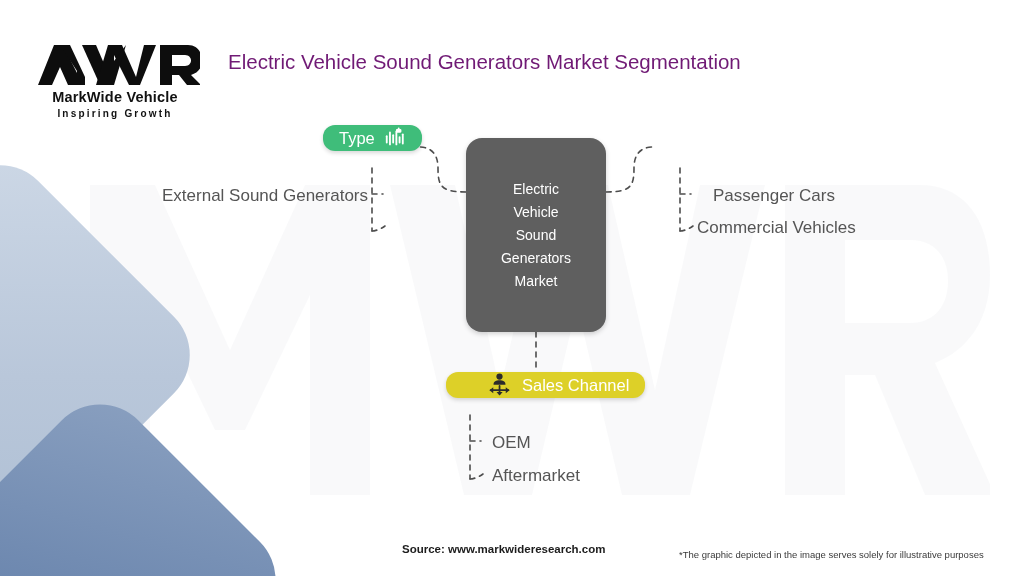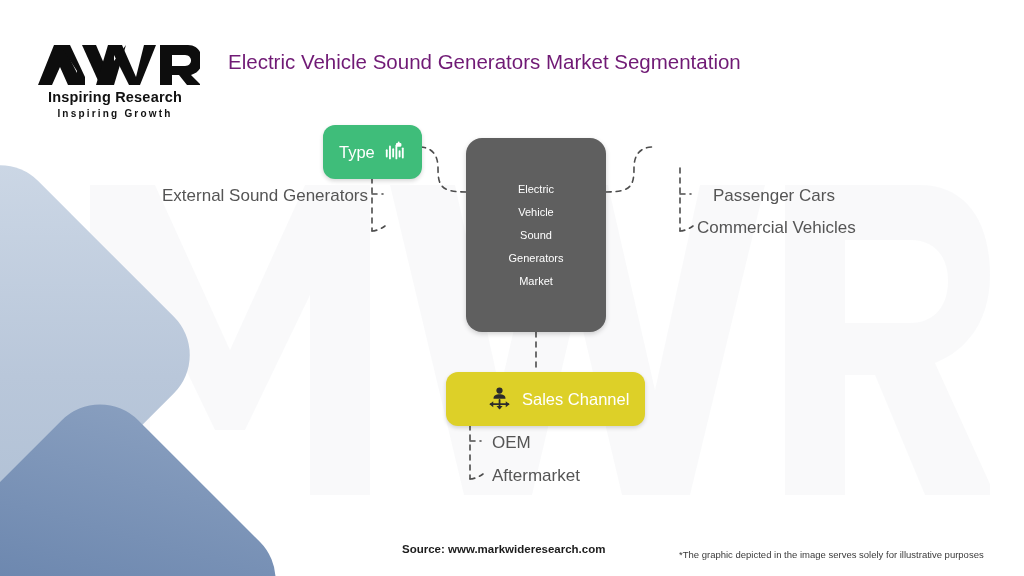--- a/index.html
+++ b/index.html
@@ -54,26 +54,26 @@
   .conn{position:absolute;left:0;top:0;width:1024px;height:576px;}
 
   
   .center-node{
     position:absolute;left:466px;top:138px;width:140px;height:194px;
     background:#5f5f5f;border-radius:16px;
     display:flex;align-items:center;justify-content:center;
     box-shadow:0 2px 5px rgba(0,0,0,.18);
   }
   .center-node .txt{
-    color:#fff;font-size:11px;line-height:23px;text-align:center;font-weight:400;
+    color:#fff;font-size:14px;line-height:23px;text-align:center;font-weight:400;
   }
 
   
   .badge{
-    position:absolute;height:54px;border-radius:12px;
+    position:absolute;height:26px;border-radius:12px;
     display:flex;align-items:center;gap:9px;
     padding:0 16px;box-sizing:border-box;
     box-shadow:0 2px 4px rgba(0,0,0,.16);
   }
   .badge .blabel{color:#fff;font-size:16.5px;white-space:nowrap;}
   .badge svg{display:block;flex:none;}
 
   .badge-type{left:323px;top:125px;background:#3fbd7a;}
   .badge-vehicle{left:653px;top:125px;background:#c279e0;}
   .badge-sales{left:446px;top:372px;background:#ddd028;padding-left:40px;}
@@ -117,21 +117,21 @@
       <g fill="#0d0d0d">
         <path d="M8 52 L24 12 L33 12 L47 40 L47 52 L38 52 L30 34 L22 52 Z"></path>
         <path d="M30 12 L40 12 L55 44 L55 52 L47 52 L47 38 Z"></path>
         <path d="M52 12 L66 12 L78 40 L78 52 L70 52 Z"></path>
         <path d="M66 52 L78 12 L84 12 L84 52 Z"></path>
         <path d="M84 12 L92 12 L106 44 L114 12 L126 12 L110 52 L99 52 L84 22 Z"></path>
         <path d="M96 12 L84 52 L84 28 Z"></path>
         <path d="M130 12 L158 12 C168 12 172 20 172 28 C172 35 168 40 161 42 L171 52 L157 52 L149 42 L142 42 L142 52 L130 52 Z M142 22 L142 33 L155 33 C159 33 161 30 161 27.5 C161 25 159 22 155 22 Z"></path>
       </g>
     </svg>
-    <div class="logo-name">Inspiring Research</div>
+    <div class="logo-name">MarkWide Vehicle</div>
     <div class="logo-tag">Inspiring Growth</div>
   </div>
 
   <div class="title">Electric Vehicle Sound Generators Market Segmentation</div>
 
   <svg class="conn">
     <g fill="none" stroke="#4d4d4d" stroke-width="1.6" stroke-dasharray="5,5" stroke-linecap="round">
 
       <path d="M466 192 C441 192 438 186 438 168 C438 155 432 147 419 147"></path>
 

